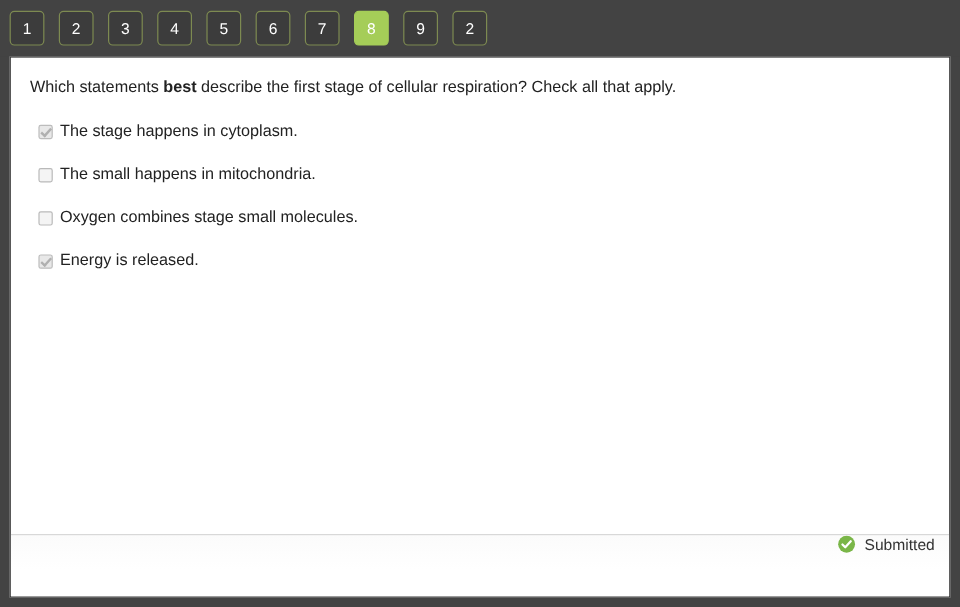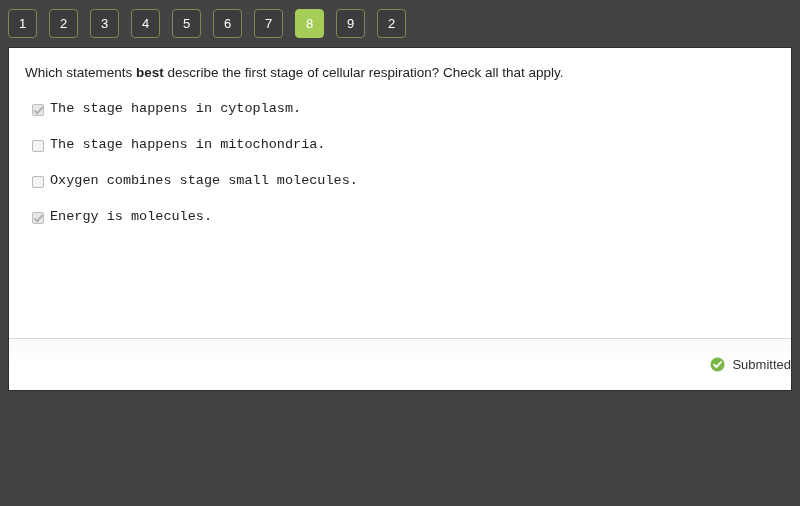--- a/index.html
+++ b/index.html
@@ -59,21 +59,21 @@
     border-color: #a5cd58;
     color: #ffffff;
   }
 
   
   #question-panel {
     position: absolute;
     left: 8px;
     top: 47px;
     width: 784px;
-    height: 344px;
+    height: 451px;
     background: #ffffff;
     border: 1px solid #2f2f2f;
     box-sizing: border-box;
     overflow: hidden;
   }
 
   #question-body {
     position: absolute;
     left: 0;
     top: 0;
@@ -96,21 +96,20 @@
   
   #options-list {
     margin: 0;
     padding: 0;
     list-style: none;
   }
   .option-row {
     display: flex;
     align-items: flex-start;
     margin-bottom: 19px;
-    font-family: Liberation Mono, monospace;
   }
   .option-checkbox {
     width: 12px;
     height: 12px;
     margin: 3px 6px 0 7px;
     flex: 0 0 auto;
     border: 1px solid #b9b9b9;
     background: #f4f4f4;
     border-radius: 2px;
     box-sizing: border-box;
@@ -141,23 +140,23 @@
   
   #question-footer {
     position: absolute;
     left: 0;
     right: 0;
     bottom: 0;
     height: 52px;
     border-top: 1px solid #d8d8d8;
     background: linear-gradient(to bottom, #fbfbfb 0%, #ffffff 55%, #ffffff 100%);
     display: flex;
-    align-items: center;
+    align-items: flex-start;
     justify-content: flex-end;
-    padding-right: 0;
+    padding-right: 12px;
     box-sizing: border-box;
   }
   #submission-status {
     display: flex;
     align-items: center;
   }
   .status-icon {
     width: 15px;
     height: 15px;
     margin-right: 7px;
@@ -195,29 +194,29 @@
         <span>Which statements </span><span class="em">best</span><span> describe the first stage of cellular respiration? Check all that apply.</span>
       </p>
 
       <ul id="options-list">
           <li class="option-row">
             <span class="option-checkbox checked"></span>
             <span class="option-label">The stage happens in cytoplasm.</span>
           </li>
           <li class="option-row">
             <span class="option-checkbox"></span>
-            <span class="option-label">The stage happens in mitochondria.</span>
+            <span class="option-label">The small happens in mitochondria.</span>
           </li>
           <li class="option-row">
             <span class="option-checkbox"></span>
             <span class="option-label">Oxygen combines stage small molecules.</span>
           </li>
           <li class="option-row">
             <span class="option-checkbox checked"></span>
-            <span class="option-label">Energy is molecules.</span>
+            <span class="option-label">Energy is released.</span>
           </li>
         </ul>
 
     </div>
 
     <div id="question-footer">
       <div id="submission-status">
         <svg class="status-icon" viewBox="0 0 16 16">
           <circle cx="8" cy="8" r="7.5" fill="#7ab648"></circle>
           <path d="M4.3 8.2 L6.8 10.7 L11.7 5.4" fill="none" stroke="#ffffff" stroke-width="2" stroke-linecap="round" stroke-linejoin="round"></path>

